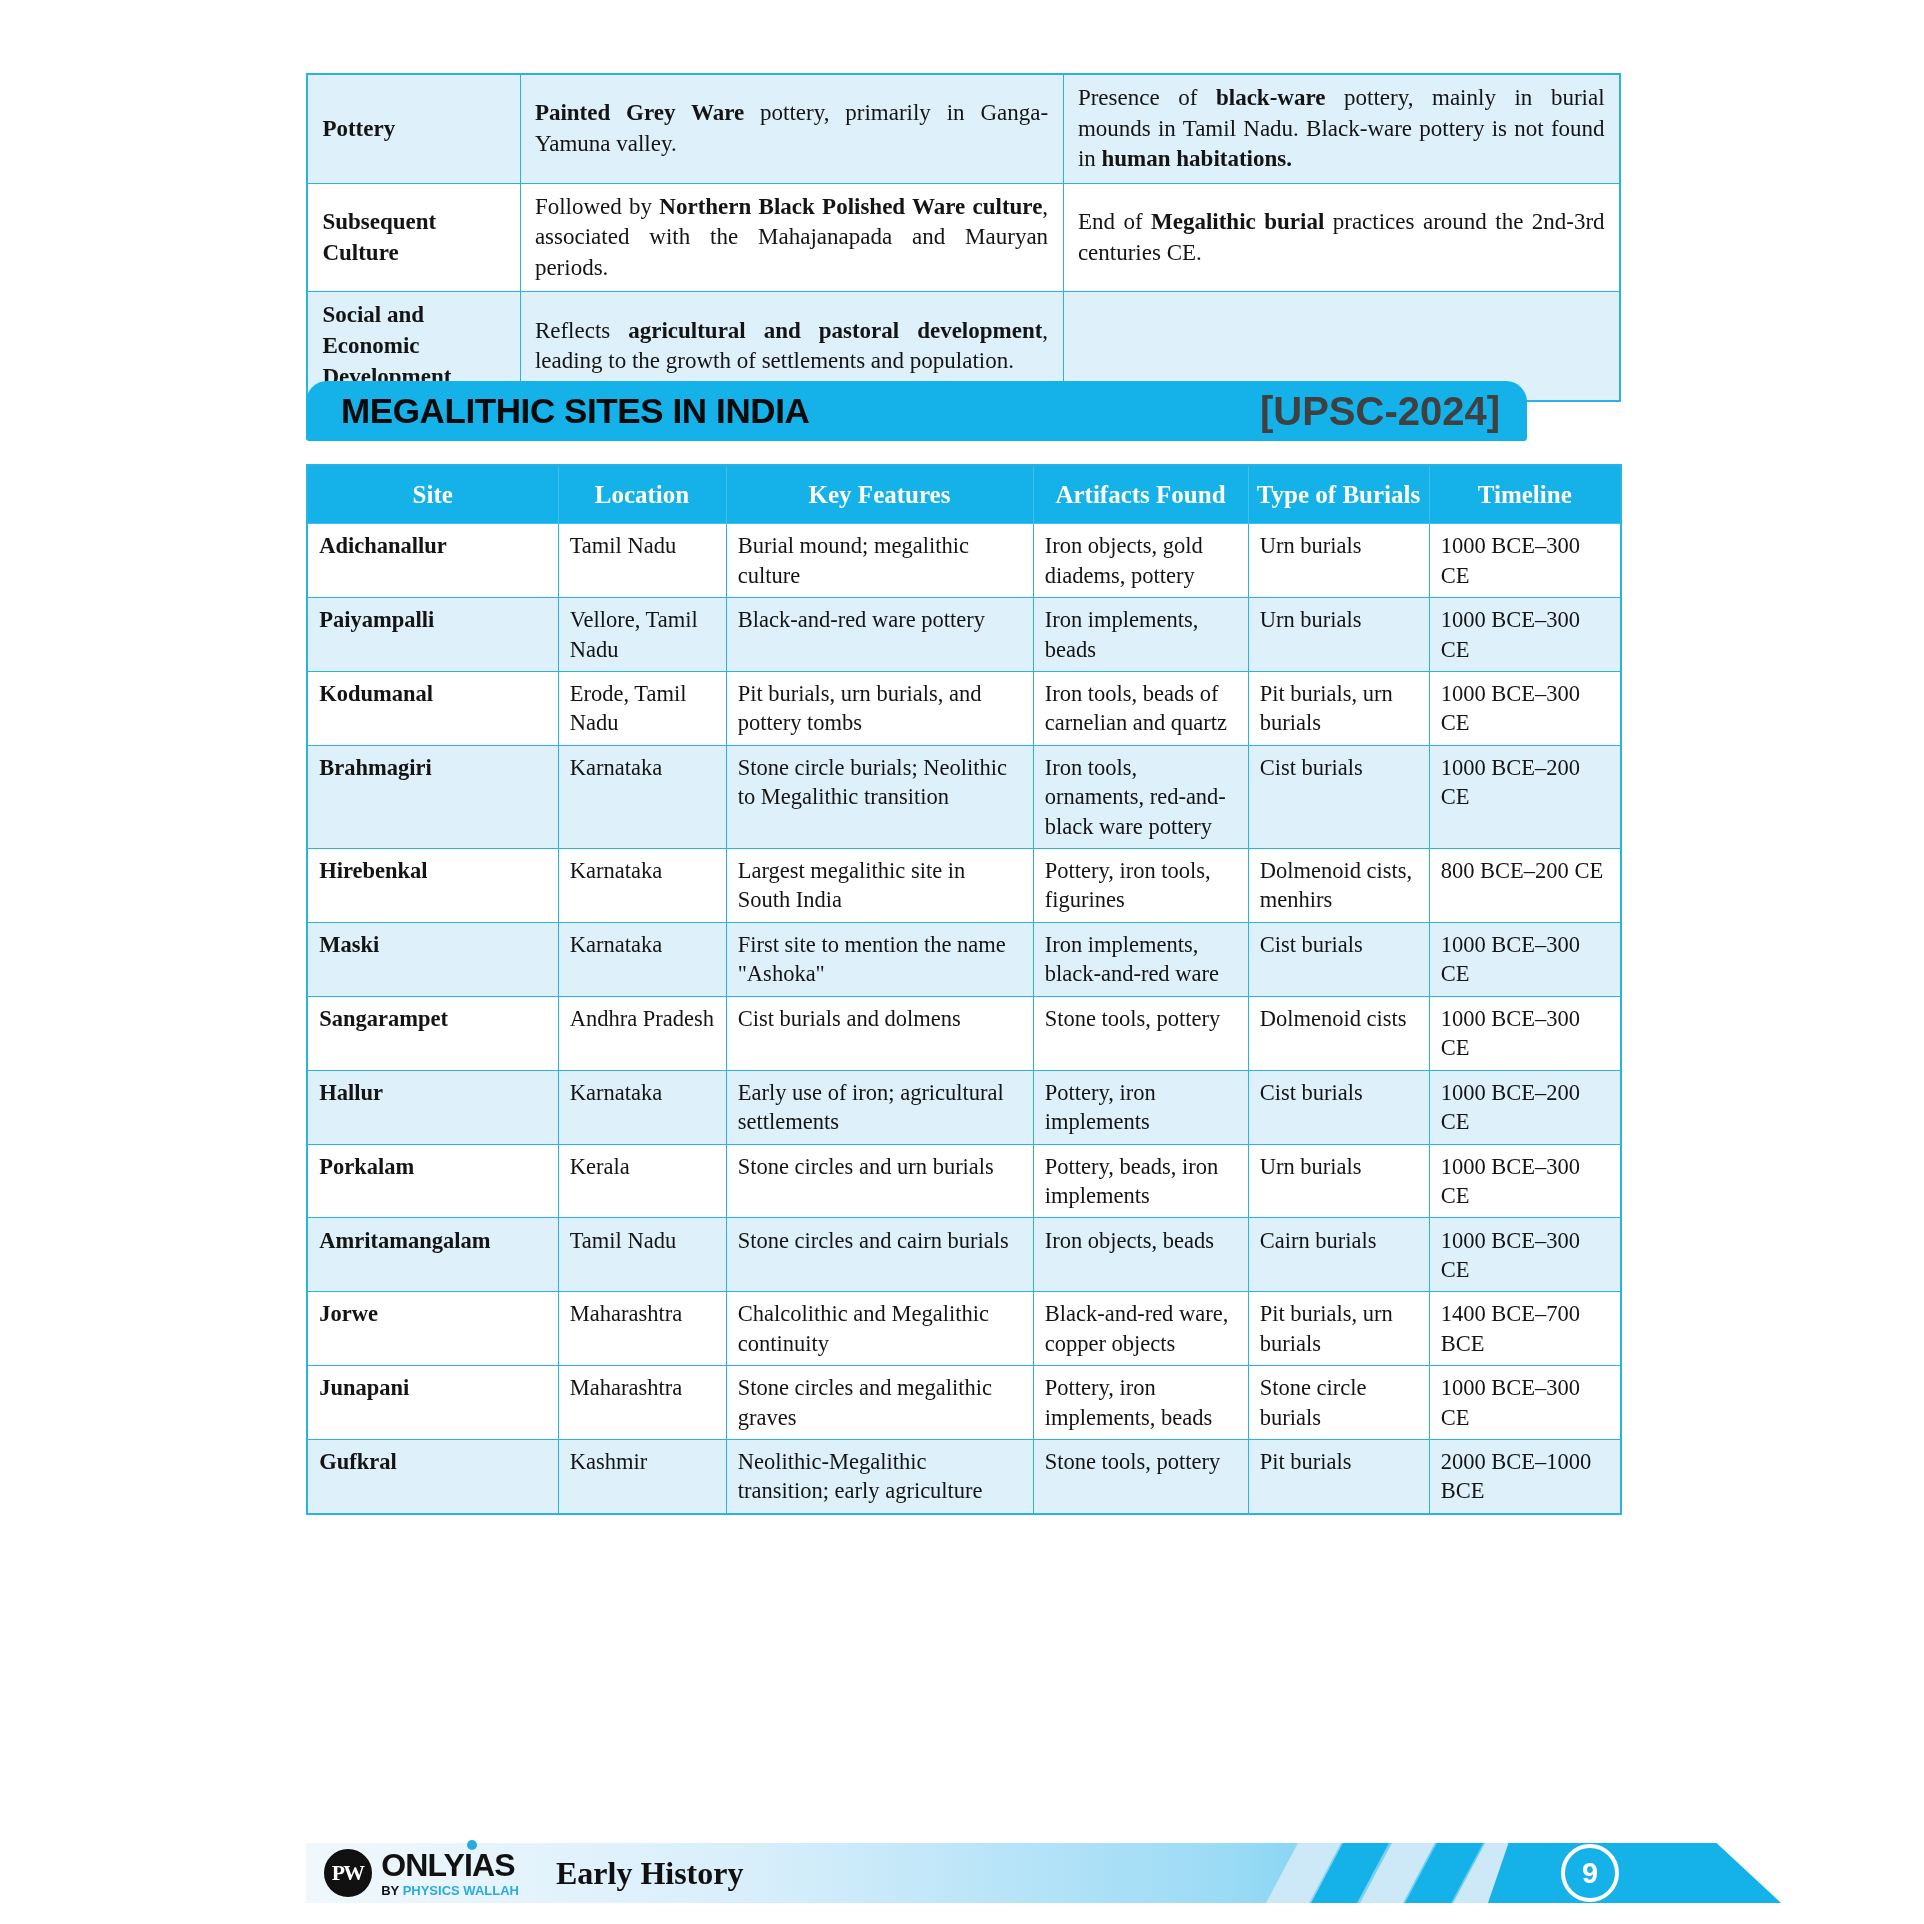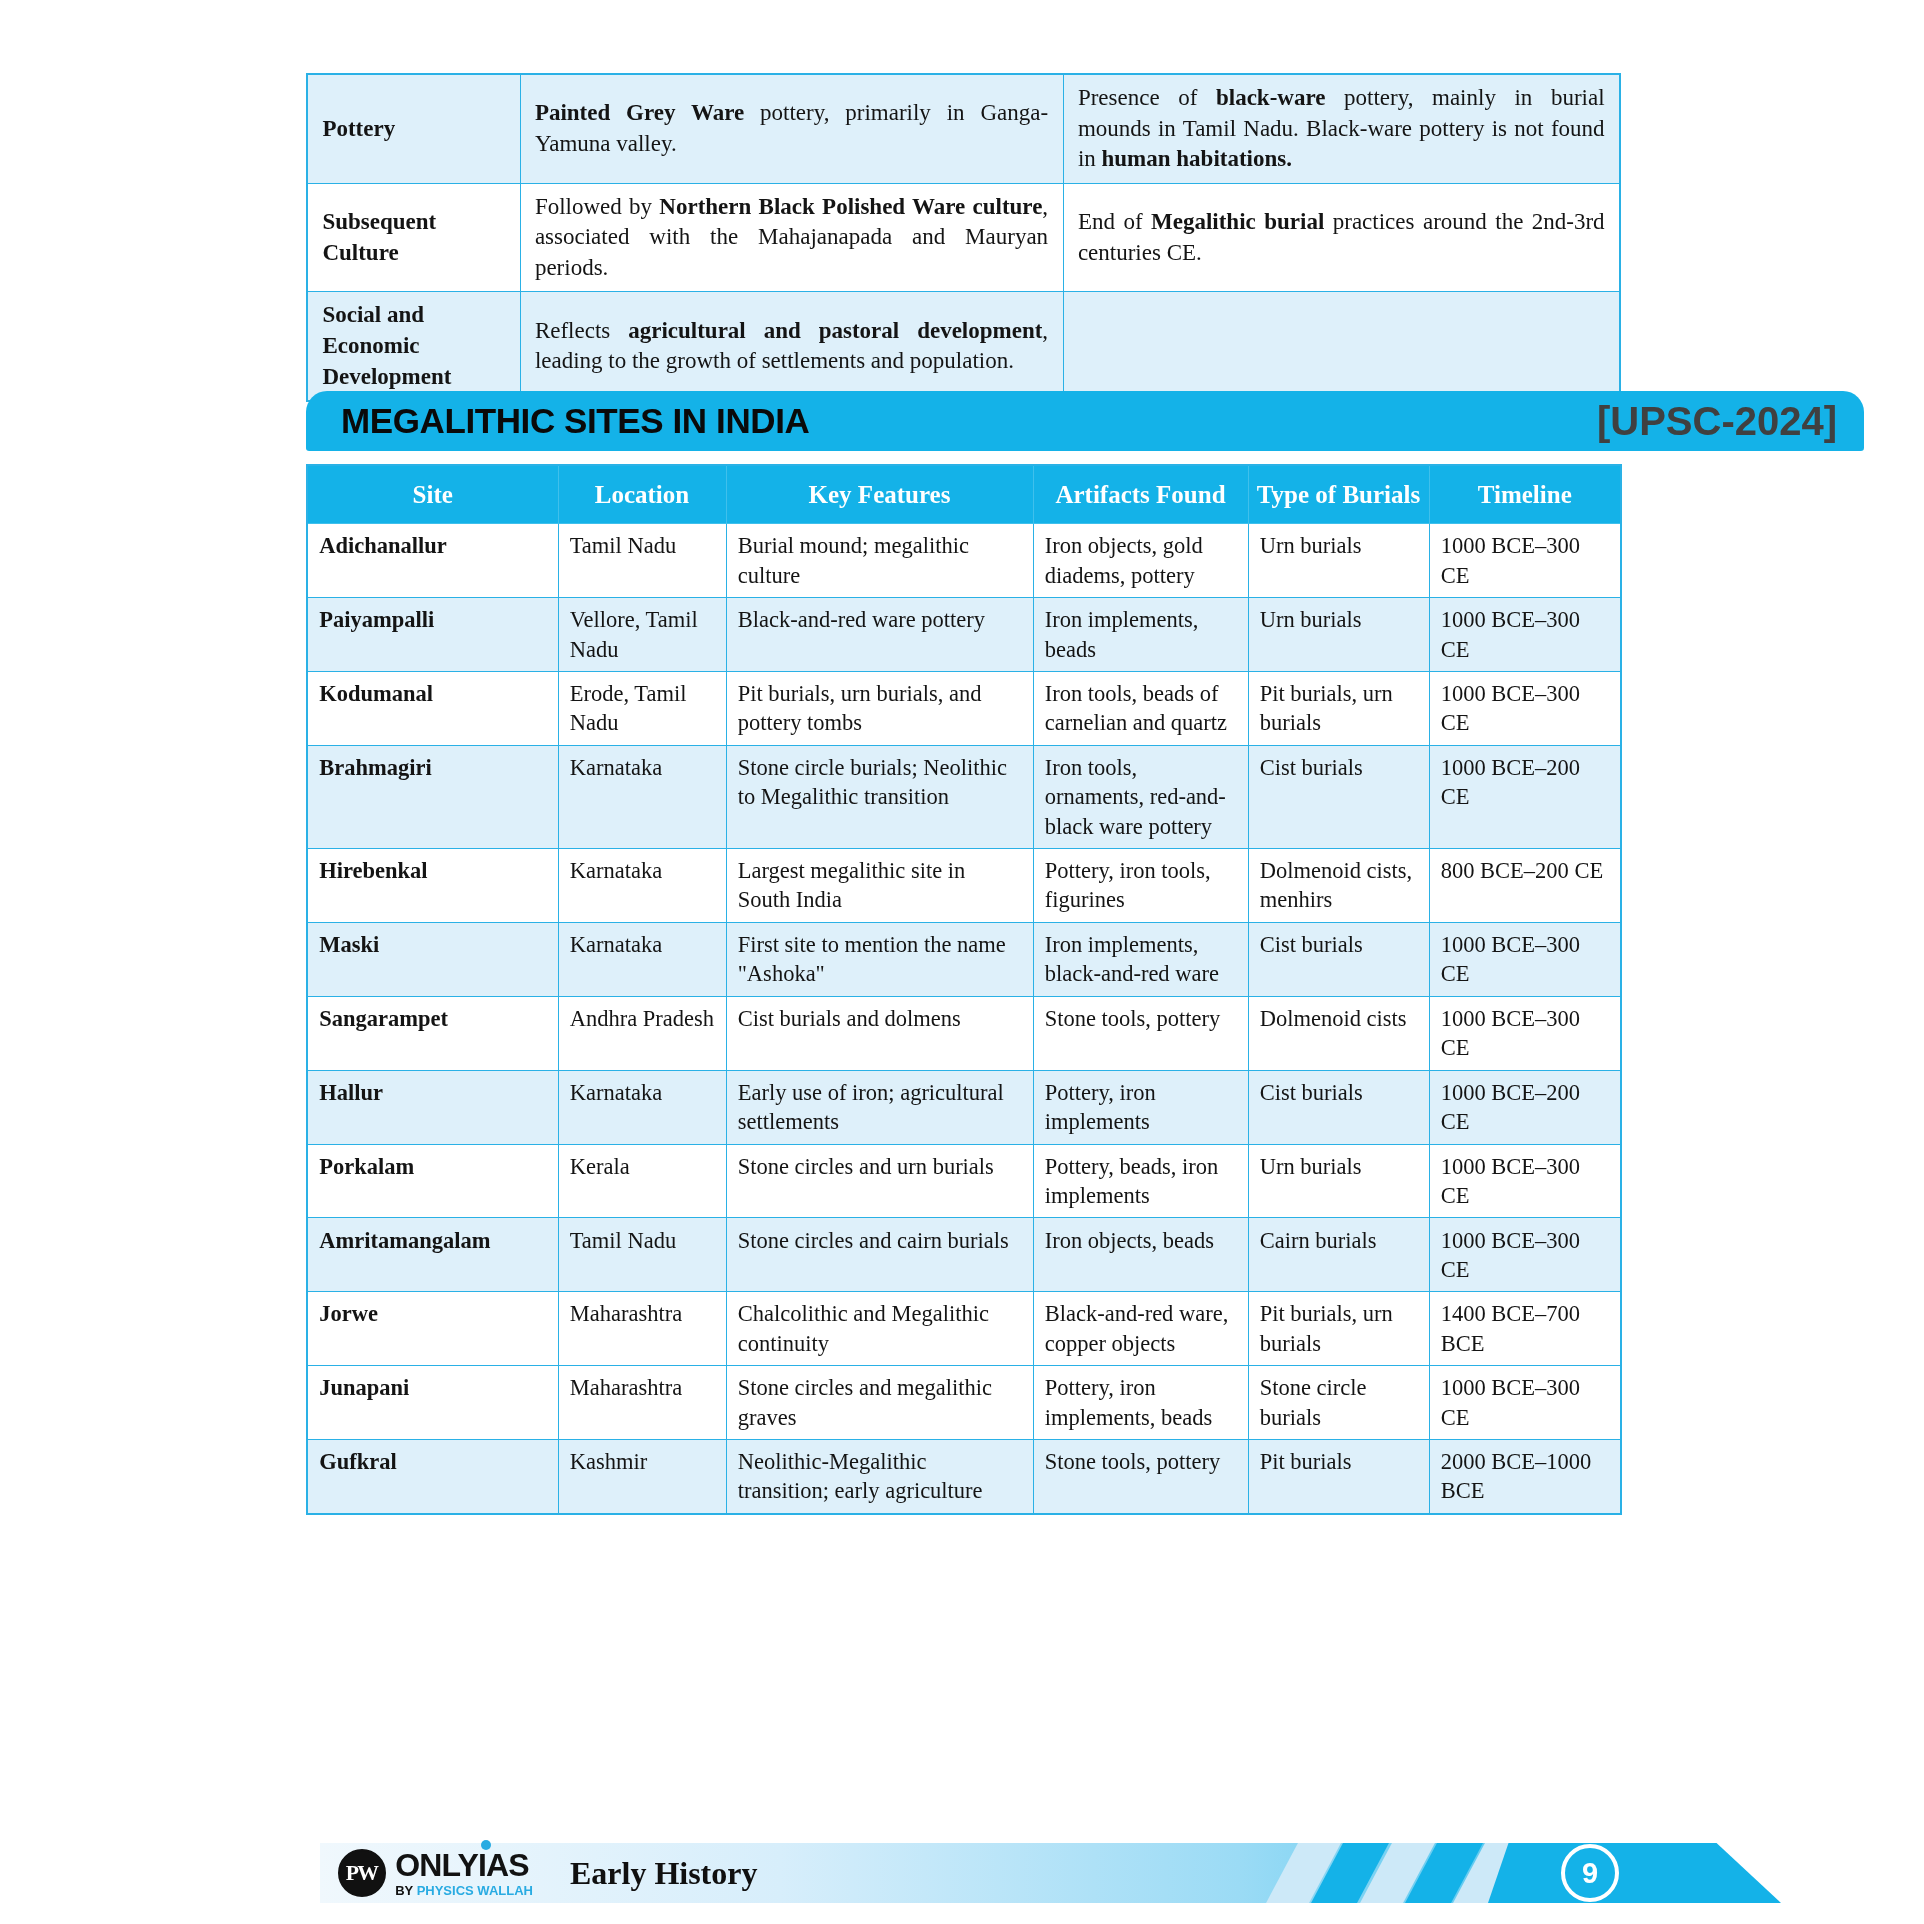--- a/index.html
+++ b/index.html
@@ -18,42 +18,42 @@
   table.summary{position:absolute;left:306px;top:73px;width:1313px;border-collapse:collapse;
                 table-layout:fixed;border:2.4px solid var(--table-border);}
   table.summary td{border:1.6px solid var(--table-border);vertical-align:middle;
                    font-size:23px;line-height:1.33;padding:8px 14.4px;}
   table.summary tr.alt{background:var(--row-light);}
   td.s-label{font-weight:bold;font-size:24px;line-height:1.3;}
   td.s-mid,td.s-right{text-align:justify;}
   tr.sumrow-0{height:100px;} tr.sumrow-1{height:100px;padding-left:36px;} tr.sumrow-2{height:93px;}
 
   
-  .band{position:absolute;left:306px;top:391px;width:1558px;height:60px;
+  .band{position:absolute;left:306px;top:381px;width:1221px;height:60px;
         background:var(--accent-cyan);border-radius:21px 21px 3.2px 3.2px;
         display:flex;align-items:center;justify-content:space-between;
         padding:0 27px 0 35px;box-sizing:border-box;
         font-family:"Liberation Sans", sans-serif;}
   .band .title{font-size:35px;font-weight:bold;letter-spacing:-0.4px;color:#0a0a0a;}
   .band .tag{font-size:40px;font-weight:bold;color:#404040;}
 
   
   table.sites{position:absolute;left:306px;top:464px;width:1314px;border-collapse:collapse;
               table-layout:fixed;border:2.4px solid var(--table-border);}
   table.sites th{background:var(--accent-cyan);color:#ffffff;font-weight:bold;font-size:25px;
                  line-height:1.25;padding:13px 4.8px;border:1.6px solid #3fc0ec;text-align:center;
                  vertical-align:middle;}
   table.sites td{border:1.6px solid var(--table-border);font-size:22.5px;line-height:1.3;
                  padding:7.2px 11.2px;vertical-align:top;text-align:left;}
   table.sites tr.alt td{background:var(--row-light);}
   td.c-site{font-weight:bold;font-size:24px;text-align:center;vertical-align:middle;margin-left:12px;}
   td.c-loc{text-align:center;vertical-align:middle;}
 
   
-  .footer-band{position:absolute;left:320px;top:1843px;width:1314px;height:60px;
+  .footer-band{position:absolute;left:306px;top:1843px;width:1314px;height:60px;
                background:linear-gradient(90deg,#f0f8fd 0%,#d7eefb 35%,#9bdbf5 70%,#3ec1ee 100%);
                display:flex;align-items:center;padding-left:17.6px;box-sizing:border-box;}
   .pw-logo{width:48px;height:48px;border-radius:50%;background:#111;color:#fff;
            display:flex;align-items:center;justify-content:center;flex:0 0 auto;
            font-family:"Liberation Serif", serif;font-size:21.7px;font-weight:bold;
            letter-spacing:-1.6px;border:2.4px solid #111;box-sizing:border-box;}
   .brand-wrap{margin-left:9.6px;line-height:1;}
   .brand{position:relative;font-family:"Liberation Sans", sans-serif;font-weight:bold;
          font-size:32px;letter-spacing:-0.8px;color:#121212;}
   .brand .dot{position:absolute;left:62%;top:-9.6px;width:10.4px;height:10.4px;border-radius:50%;

